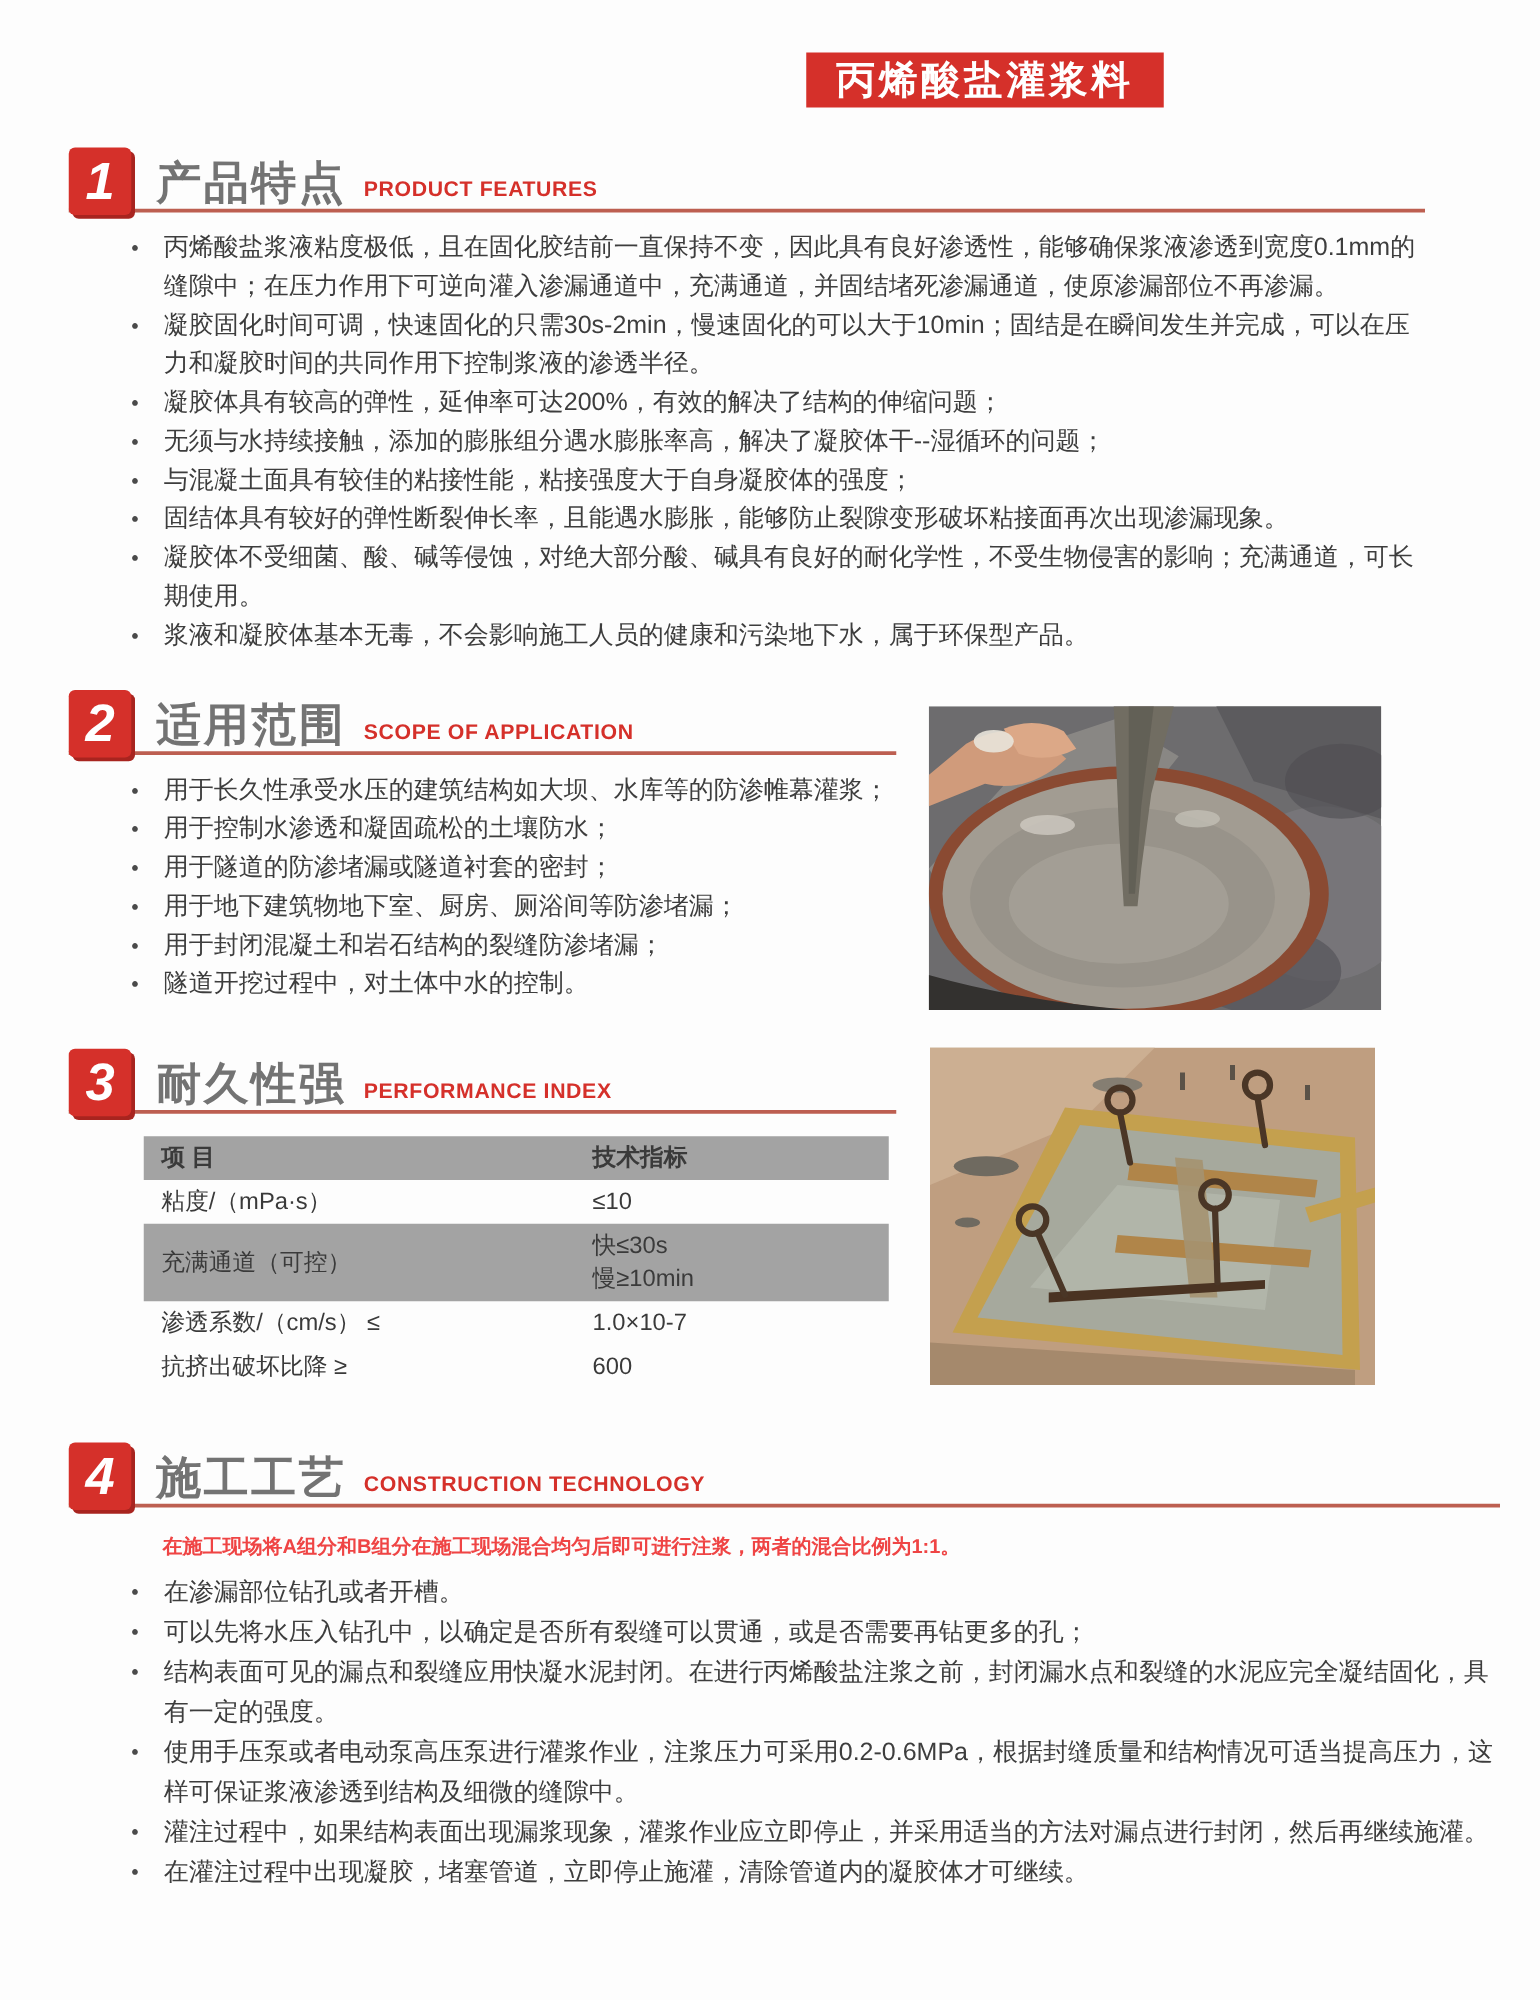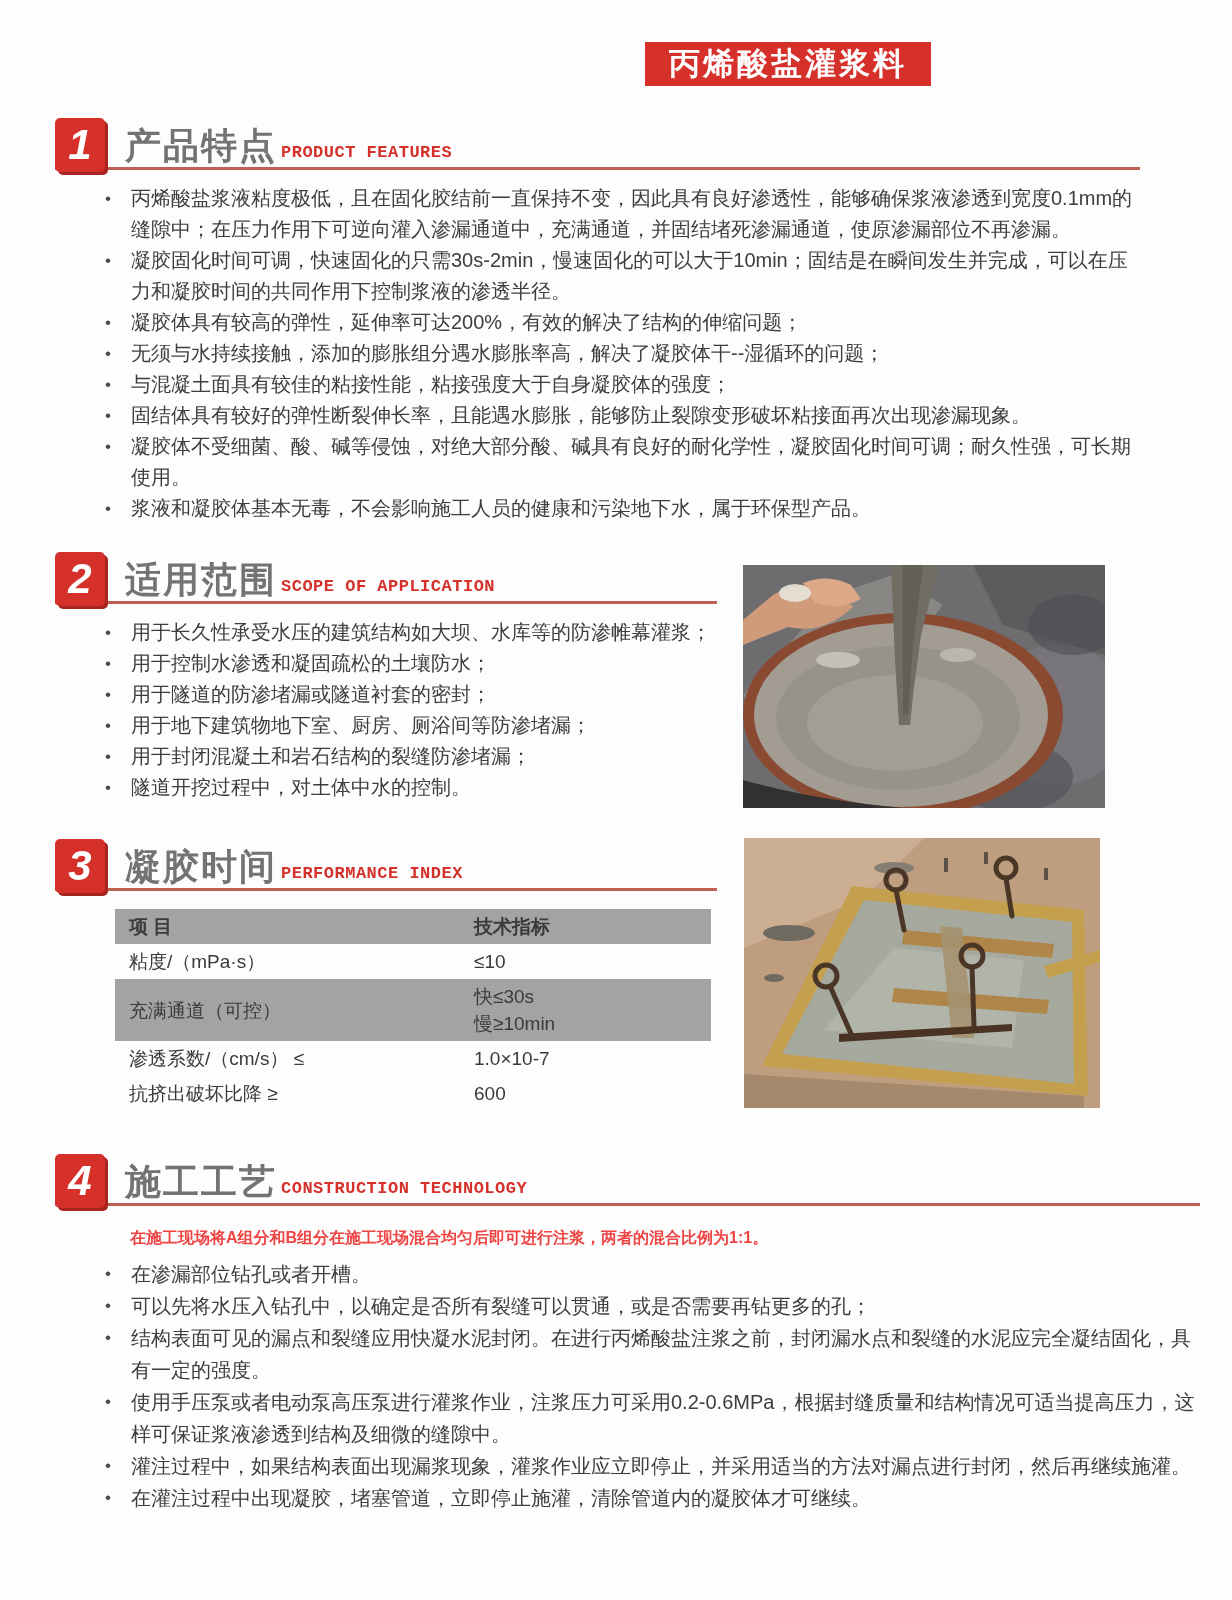--- a/index.html
+++ b/index.html
@@ -36,22 +36,22 @@
     color:#ffffff;font-size:42px;font-weight:bold;font-style:italic;
     display:flex;align-items:center;justify-content:center;
     margin-bottom:-7px;
   }
   .sec-title{
     margin:0 0 0 20px;
     font-size:36px;line-height:38px;font-weight:bold;color:#737373;
     letter-spacing:2px;
   }
   .sec-sub{
-    margin:0 0 3px 4px;
-    font-size:17px;font-weight:bold;color:#d5302a;letter-spacing:0.5px;font-family:Liberation Mono, monospace;
+    margin:0 0 3px 14px;
+    font-size:17px;font-weight:bold;color:#d5302a;letter-spacing:0.5px;
   }
   
   .blist{list-style:none;margin:13px 0 0 0;padding:0 0 0 50px;}
   .blist li{display:flex;font-size:20px;line-height:31px;color:#3d3d3d;}
   .blist .dot{width:26px;flex:none;font-size:17px;color:#4a4a4a;}
   .blist .li-text{flex:1;}
   #sec2 .blist li{line-height:31px;}
   #sec4 .blist{margin-top:6px;}
   #sec4 .blist li{line-height:32px;}
   
@@ -111,21 +111,21 @@
         <li>
           <span class="dot">•</span>
           <span class="li-text">与混凝土面具有较佳的粘接性能，粘接强度大于自身凝胶体的强度；</span>
         </li>
         <li>
           <span class="dot">•</span>
           <span class="li-text">固结体具有较好的弹性断裂伸长率，且能遇水膨胀，能够防止裂隙变形破坏粘接面再次出现渗漏现象。</span>
         </li>
         <li>
           <span class="dot">•</span>
-          <span class="li-text">凝胶体不受细菌、酸、碱等侵蚀，对绝大部分酸、碱具有良好的耐化学性，凝胶固化时间可调；耐久性强，可长期使用。</span>
+          <span class="li-text">凝胶体不受细菌、酸、碱等侵蚀，对绝大部分酸、碱具有良好的耐化学性，不受生物侵害的影响；充满通道，可长期使用。</span>
         </li>
         <li>
           <span class="dot">•</span>
           <span class="li-text">浆液和凝胶体基本无毒，不会影响施工人员的健康和污染地下水，属于环保型产品。</span>
         </li>
       </ul>
   </section>
 
   <section class="sec" id="sec2">
     <div class="sec-header">
@@ -184,21 +184,21 @@
       <ellipse cx="52" cy="28" rx="16" ry="9" fill="#e8e4da" opacity="0.9"></ellipse>
       <path d="M0,243 L0,215 Q70,235 160,243 Z" fill="#33312f"></path>
     </svg>
   </figure>
 
   <section class="sec" id="sec3">
     <div class="sec-header">
       <div class="num-box">
         <span>3</span>
       </div>
-      <h2 class="sec-title">凝胶时间</h2>
+      <h2 class="sec-title">耐久性强</h2>
       <span class="sec-sub">PERFORMANCE INDEX</span>
     </div>
     <div class="ptable">
         <div class="trow thead">
           <div class="tcell">
             <div>项 目</div>
           </div>
           <div class="tcell">
             <div>技术指标</div>
           </div>

